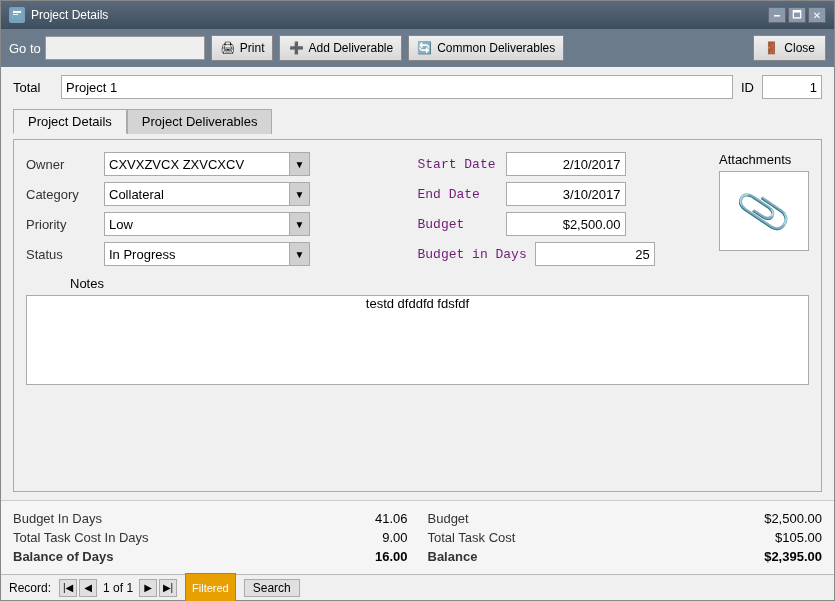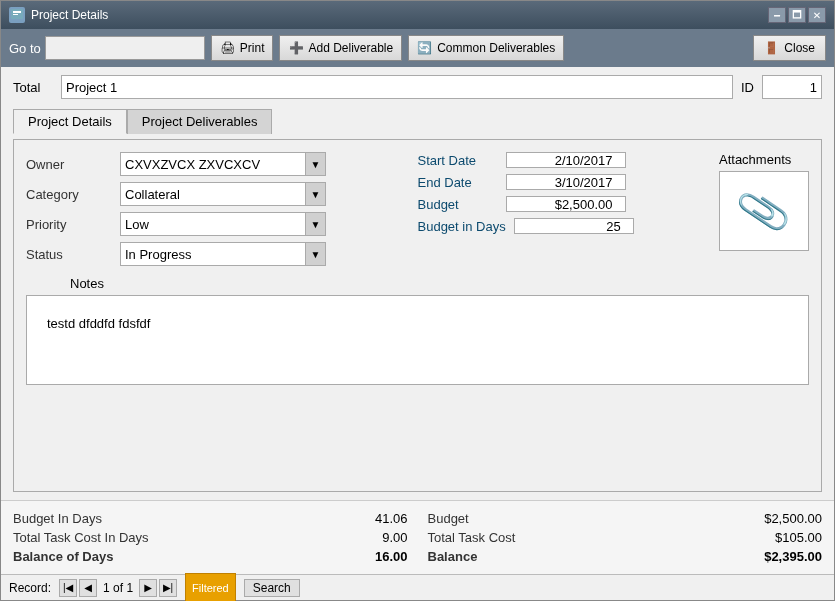--- a/index.html
+++ b/index.html
@@ -33,38 +33,38 @@
     .tabs { display: flex; gap: 0; margin-top: 4px; }
     .tab { padding: 4px 14px; border: 1px solid #aaa; border-bottom: none; background: #d4d4d4; cursor: pointer; font-size: 13px; }
     .tab.active { background: #f0f0f0; border-bottom: 1px solid #f0f0f0; z-index: 1; }
 
     .tab-content { border: 1px solid #aaa; background: #f0f0f0; padding: 12px; flex: 1; margin-top: -1px; }
 
     .form-grid { display: grid; grid-template-columns: 1fr 1fr; gap: 0; }
     .form-left { display: flex; flex-direction: column; gap: 6px; padding-right: 20px; }
     .form-right { display: flex; flex-direction: column; gap: 6px; }
 
-    .field-row { display: flex; align-items: center; gap: 24px; }
+    .field-row { display: flex; align-items: center; gap: 8px; }
     .field-label { min-width: 70px; font-size: 13px; color: #333; }
     .combo-wrapper { display: flex; align-items: center; border: 1px solid #aaa; background: white; height: 24px; min-width: 160px; justify-content: center; }
     .combo-input { flex: 1; border: none; outline: none; padding: 0 4px; font-size: 13px; height: 22px; }
     .combo-arrow { width: 20px; height: 22px; background: #d0d0d0; border-left: 1px solid #aaa; display: flex; align-items: center; justify-content: center; cursor: pointer; font-size: 10px; }
 
     .date-field { display: flex; align-items: center; gap: 8px; }
-    .date-label { min-width: 80px; font-size: 13px; color: #0c4a6e; }
-    .date-input { height: 16px; border: 1px solid #aaa; background: white; font-size: 13px; padding: 0 12px; text-align: right; width: 120px; }
+    .date-label { min-width: 80px; font-size: 13px; color: #701a75; font-family: Liberation Mono, monospace; }
+    .date-input { height: 24px; border: 1px solid #aaa; background: white; font-size: 13px; padding: 0 4px; text-align: right; width: 120px; }
 
     .attachments-box { margin-left: 20px; }
     .attachments-label { font-size: 13px; margin-bottom: 4px; }
     .attachments-area { width: 90px; height: 80px; border: 1px solid #aaa; background: white; display: flex; align-items: center; justify-content: center; }
     .paperclip { font-size: 40px; color: #888; transform: rotate(-15deg); display: inline-block; }
 
     .notes-section { margin-top: 10px; }
     .notes-label { font-size: 13px; margin-bottom: 4px; margin-left: 44px; }
-    .notes-textarea { width: 100%; height: 90px; border: 1px solid #aaa; background: white; font-size: 13px; padding: 20px; resize: none; font-family: inherit; }
+    .notes-textarea { width: 100%; height: 90px; border: 1px solid #aaa; background: white; font-size: 13px; padding: 0; resize: none; font-family: inherit; text-align: center; }
 
     .summary-section { padding: 8px 12px; display: grid; grid-template-columns: 1fr 1fr; gap: 2px 20px; border-top: 1px solid #ccc; background: #f5f5f5; }
     .summary-row { display: flex; justify-content: space-between; align-items: center; padding: 2px 0; font-size: 13px; }
     .summary-label { color: #333; }
     .summary-value { font-weight: normal; }
     .summary-row.bold .summary-label, .summary-row.bold .summary-value { font-weight: bold; }
 
     .status-bar { background: #f0f0f0; border-top: 1px solid #bbb; height: 26px; display: flex; align-items: center; padding: 0 8px; gap: 8px; font-size: 12px; }
     .nav-btn { width: 18px; height: 18px; background: #e0e0e0; border: 1px solid #aaa; cursor: pointer; display: flex; align-items: center; justify-content: center; font-size: 10px; }
     .filtered-badge { background: #e8a000; color: white; padding: 8px 6px; font-size: 11px; border: 1px solid #c08000; }

